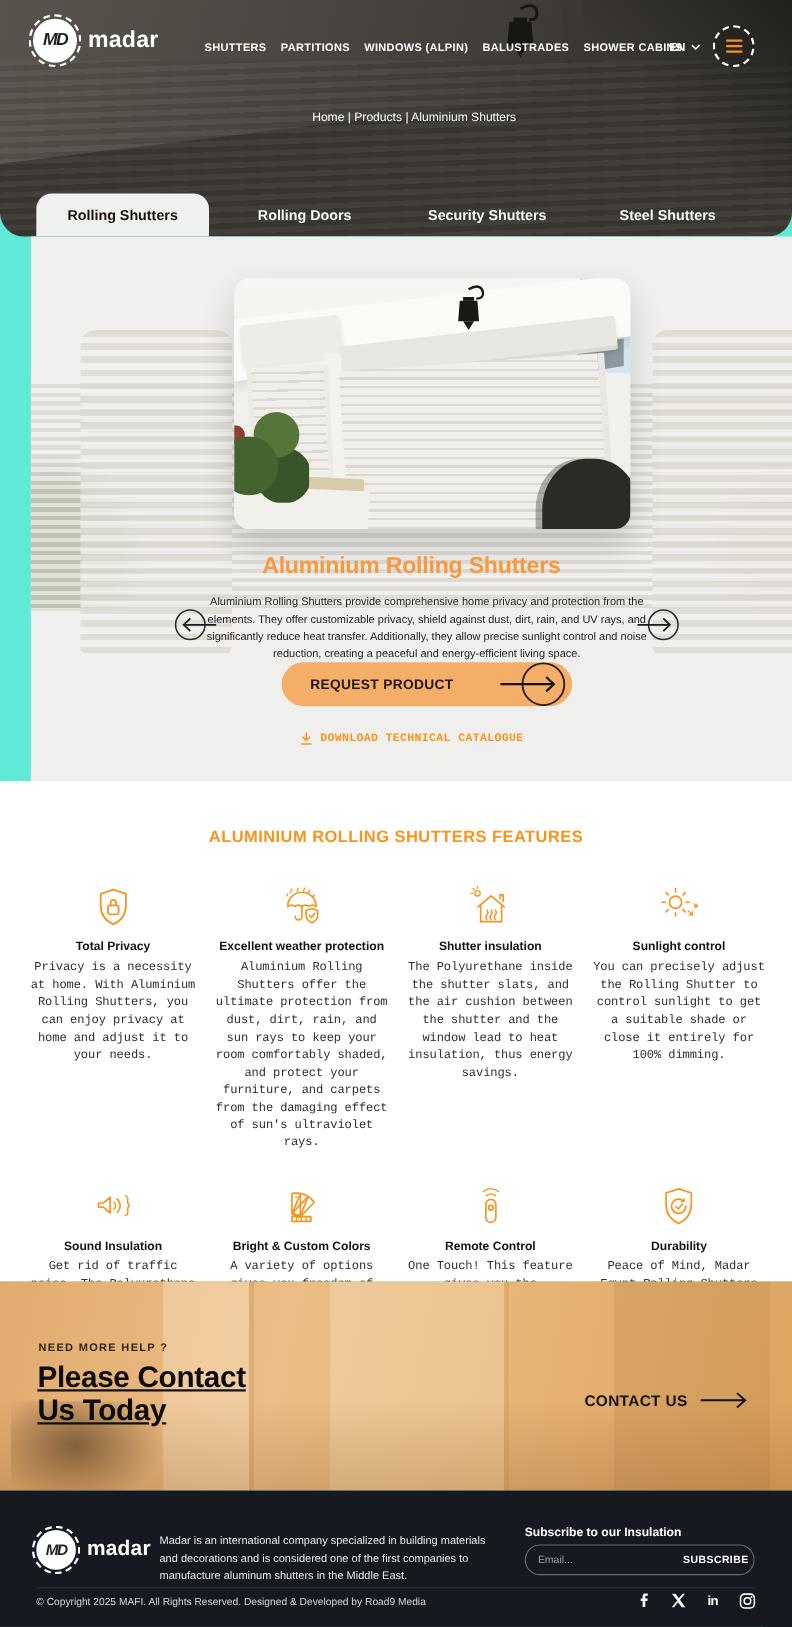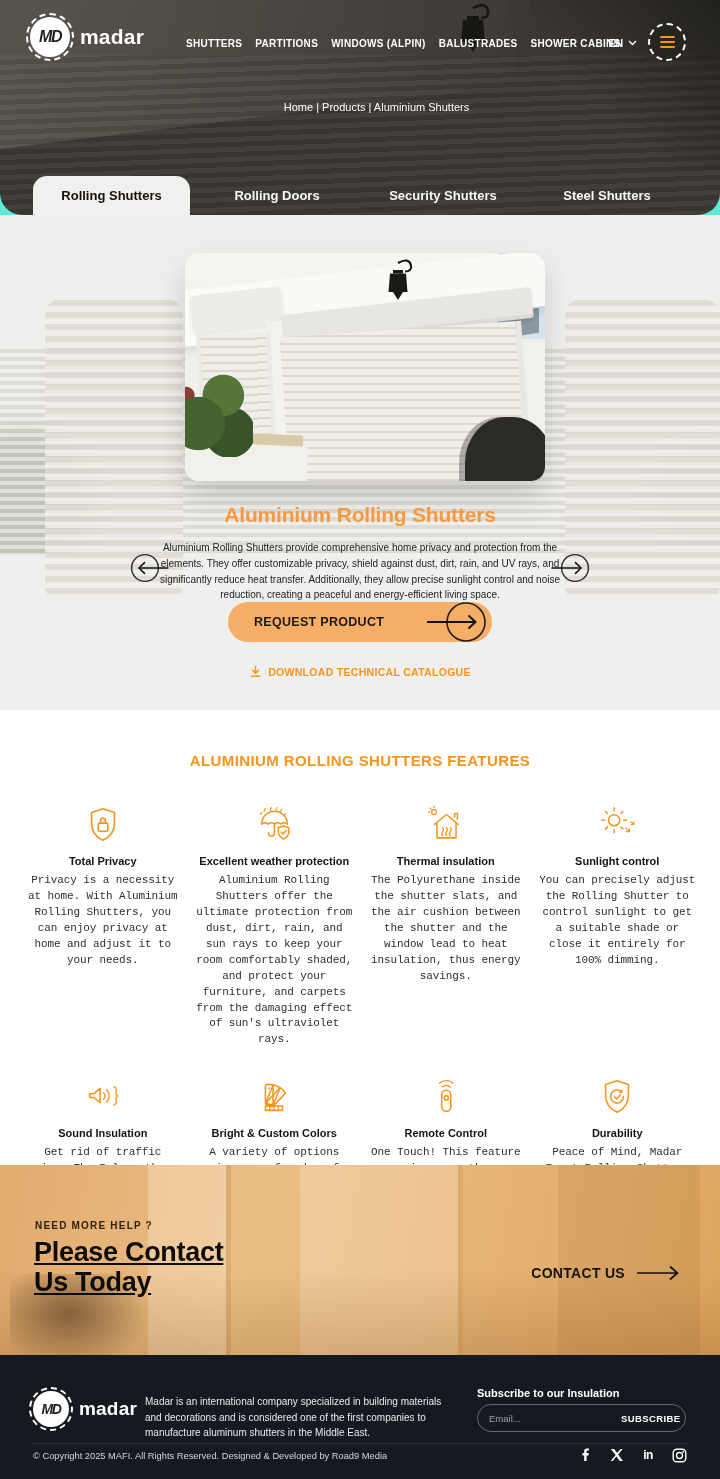--- a/index.html
+++ b/index.html
@@ -43,21 +43,21 @@
   .tabs { position:absolute; left:0; right:0; bottom:0; height:39px; }
   .tab { position:absolute; bottom:0; height:39px; line-height:39px; text-align:center;
     font-size:13px; font-weight:700; color:rgba(255,255,255,.96); cursor:pointer; }
   .tab.active { left:33px; width:157px; background:#F0F0EF; color:#17110a; font-weight:800;
     border-radius:14px 14px 0 0; }
   .tab.t2 { left:197px; width:160px; }
   .tab.t3 { left:363px; width:160px; }
   .tab.t4 { left:527px; width:160px; }
 
   
-  .showcase { position:relative; height:495px; background:#EFEFEE; overflow:hidden; }
+  .showcase { position:relative; height:495px; background:#EFEFEE; overflow:hidden;margin-left:28px; }
   .strip { position:absolute; left:0; right:0; top:130px; height:210px; background:#E4E2DD;
     background-image:repeating-linear-gradient(180deg, rgba(255,255,255,.45) 0 4px, rgba(0,0,0,.03) 4px 8px),
       radial-gradient(circle at 3% 75%, rgba(106,128,78,.25) 0 60px, transparent 90px),
       radial-gradient(circle at 98% 70%, rgba(150,70,55,.12) 0 40px, transparent 70px); }
   .slide { position:absolute; border-radius:14px; }
   .slide.side { top:85px; height:300px; background:#EBE8E2;
     background-image:repeating-linear-gradient(180deg, rgba(186,180,168,.28) 0 6px, rgba(255,255,255,.35) 6px 12px);
     opacity:.8; }
   .slide.side.left { left:45px; width:138px; }
   .slide.side.right { left:565px; width:155px; }
@@ -100,21 +100,21 @@
 
   .product-title { position:absolute; left:0; right:0; top:288px; text-align:center;
     color:#F6993F; font-size:21px; font-weight:800; letter-spacing:-.2px; }
   .product-desc { position:absolute; left:140px; width:440px; top:325px; text-align:center;
     color:#1d1d1d; font-size:10px; line-height:1.58; }
   .request-btn { position:absolute; left:228px; top:387px; width:264px; height:40px; border:none;
     background:#F5AE67; border-radius:21px; cursor:pointer; display:flex; align-items:center;
     padding:0 5px 0 26px; justify-content:space-between; }
   .request-btn .lbl { font-size:12.5px; font-weight:800; letter-spacing:.3px; color:#1d1810; }
   .catalogue { position:absolute; left:0; right:0; top:450px; display:flex; align-items:center;
-    justify-content:center; gap:6px; cursor:pointer; text-decoration:none; }
+    justify-content:center; gap:6px; cursor:pointer; text-decoration:none;font-family:Liberation Mono, monospace; }
   .catalogue .lbl { color:#F7941E; font-size:10.5px; font-weight:800; letter-spacing:.3px; }
 
   
   .features { position:relative; height:455px; background:#fff; }
   .features-title { position:absolute; left:0; right:0; top:42px; text-align:center;
     color:#F7941E; font-size:15px; font-weight:800; letter-spacing:.4px; }
   .fgrid { position:absolute; left:24px; right:24px; top:92px; display:grid;
     grid-template-columns:repeat(4, 1fr); column-gap:14px; row-gap:26px; }
   .feature { text-align:center; }
   .f-icon { height:46px; display:flex; align-items:center; justify-content:center; margin-bottom:7px; }
@@ -313,21 +313,21 @@
         <div class="f-icon">
           <svg width="42" height="42" viewBox="0 0 44 44" fill="none" stroke="#F7941E" stroke-width="1.6" stroke-linecap="round" stroke-linejoin="round">
             <circle cx="9.5" cy="8.5" r="2.6" stroke-width="1.3"></circle>
             <path d="M9.5 3.8v-1.6M5 8.5H3.4M6.3 5.3L5.2 4.2" stroke-width="1.3"></path>
             <path d="M10 21.5L22.5 11l12.5 10.5"></path>
             <path d="M12.5 20v15.5h20V20"></path>
             <path d="M31 13.5V10h3v6"></path>
             <path d="M18.5 24.5q2 2.2 0 4.4t0 4.4M22.5 24.5q2 2.2 0 4.4t0 4.4M26.5 24.5q2 2.2 0 4.4t0 4.4" stroke-width="1.35"></path>
           </svg>
         </div>
-        <div class="f-title">Thermal insulation</div>
+        <div class="f-title">Shutter insulation</div>
         <p class="f-text">The Polyurethane inside the shutter slats, and the air cushion between the shutter and the window lead to heat insulation, thus energy savings.</p>
       </div>
 
       <div class="feature">
         <div class="f-icon">
           <svg width="42" height="42" viewBox="0 0 44 44" fill="none" stroke="#F7941E" stroke-width="1.6" stroke-linecap="round" stroke-linejoin="round">
             <circle cx="19" cy="17" r="5.8"></circle>
             <path d="M19 7v-3M19 30v-3M9 17H6M32 17h-3M12 10l-2.1-2.1M28.2 26.2l-2.1-2.1M12 24l-2.1 2.1M28.2 7.8l-2.1 2.1"></path>
             <path d="M31 25l4 4M35 29v-3.2M35 29h-3.2M36.5 18.5l3 3M39.5 21.5v-2.6M39.5 21.5h-2.6" stroke-width="1.25"></path>
           </svg>

